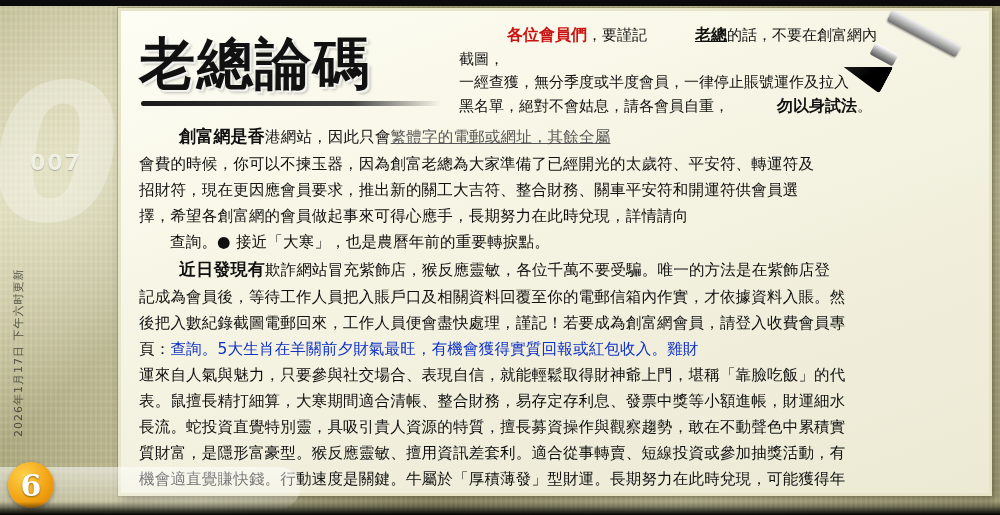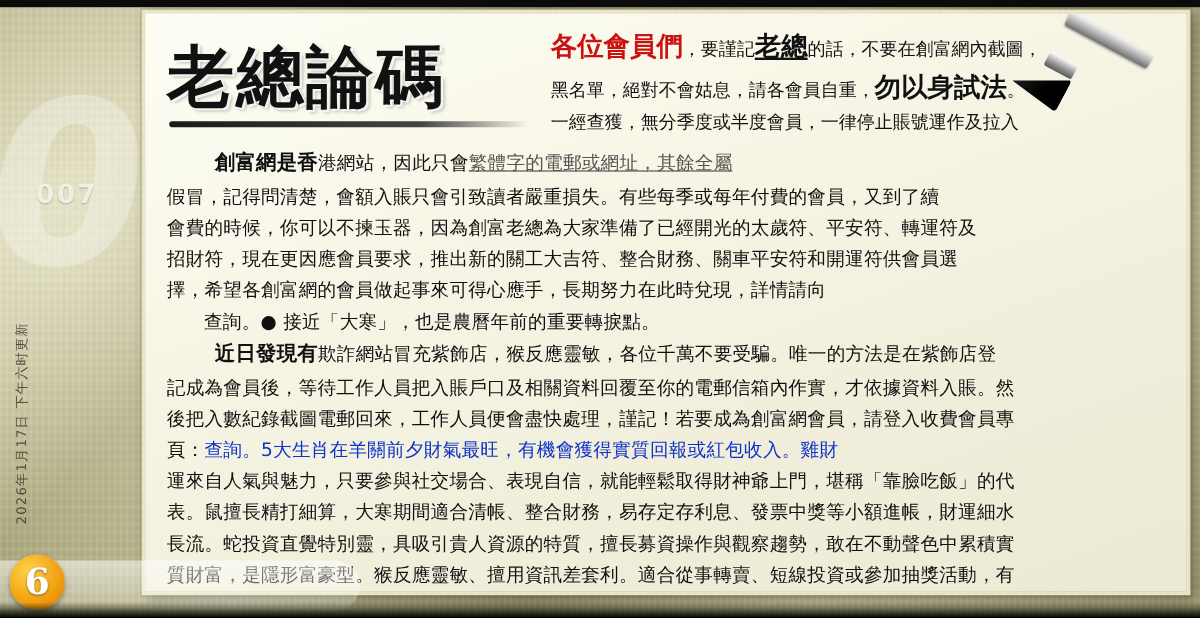--- a/index.html
+++ b/index.html
@@ -135,21 +135,22 @@
   }
   .hl-red {
     color: #cc1111;
     font-weight: bold;
   }
   .hl-u {
     text-decoration: underline;
   }
   .big-b {
     font-weight: bold;
-    font-size: 22px;
+    font-size: 16px;
+    margin-left: 48px;
   }
   
   #brush {
     position: absolute;
     right: 6px;
     top: 4px;
     width: 120px;
     height: 86px;
   }
   #brush .shaft {
@@ -281,38 +282,37 @@
     <div id="paper-inner">
 
       <div id="header">
         <div id="masthead">老總論碼</div>
         <div id="masthead-underline"></div>
 
         <div id="header-notice">
           <div>
             <span class="hl-red big-b">各位會員們</span><span>，要謹記</span><span class="big-b hl-u">老總</span><span>的話，不要在創富網內截圖，</span>
           </div>
+          <div>一經查獲，無分季度或半度會員，一律停止賬號運作及拉入</div>
           <div>
             <span>黑名單，絕對不會姑息，請各會員自重，</span><span class="big-b">勿以身試法</span><span>。</span>
           </div>
-          <div>一經查獲，無分季度或半度會員，一律停止賬號運作及拉入</div>
         </div>
 
         <div id="brush">
           <div class="shaft"></div>
           <div class="ferrule"></div>
           <div class="tip"></div>
         </div>
       </div>
 
       <div id="body-text">
         <p>
           <span class="para-lead">創富網是香</span><span>港網站，因此只會</span><span class="gray">繁體字的電郵或網址，其餘全屬</span>
         </p>
-        <p>假冒，記得問清楚，會額入賬只會引致讀者嚴重損失。有些每季或每年付費的會員，又到了續</p>
         <p>會費的時候，你可以不揀玉器，因為創富老總為大家準備了已經開光的太歲符、平安符、轉運符及</p>
         <p>招財符，現在更因應會員要求，推出新的關工大吉符、整合財務、關車平安符和開運符供會員選</p>
         <p>擇，希望各創富網的會員做起事來可得心應手，長期努力在此時兌現，詳情請向</p>
         <p class="indent">查詢。● 接近「大寒」，也是農曆年前的重要轉捩點。</p>
         <p>
           <span class="para-lead">近日發現有</span><span>欺詐網站冒充紫飾店，猴反應靈敏，各位千萬不要受騙。唯一的方法是在紫飾店登</span>
         </p>
         <p>記成為會員後，等待工作人員把入賬戶口及相關資料回覆至你的電郵信箱內作實，才依據資料入賬。然</p>
         <p>後把入數紀錄截圖電郵回來，工作人員便會盡快處理，謹記！若要成為創富網會員，請登入收費會員專</p>
         <p>

